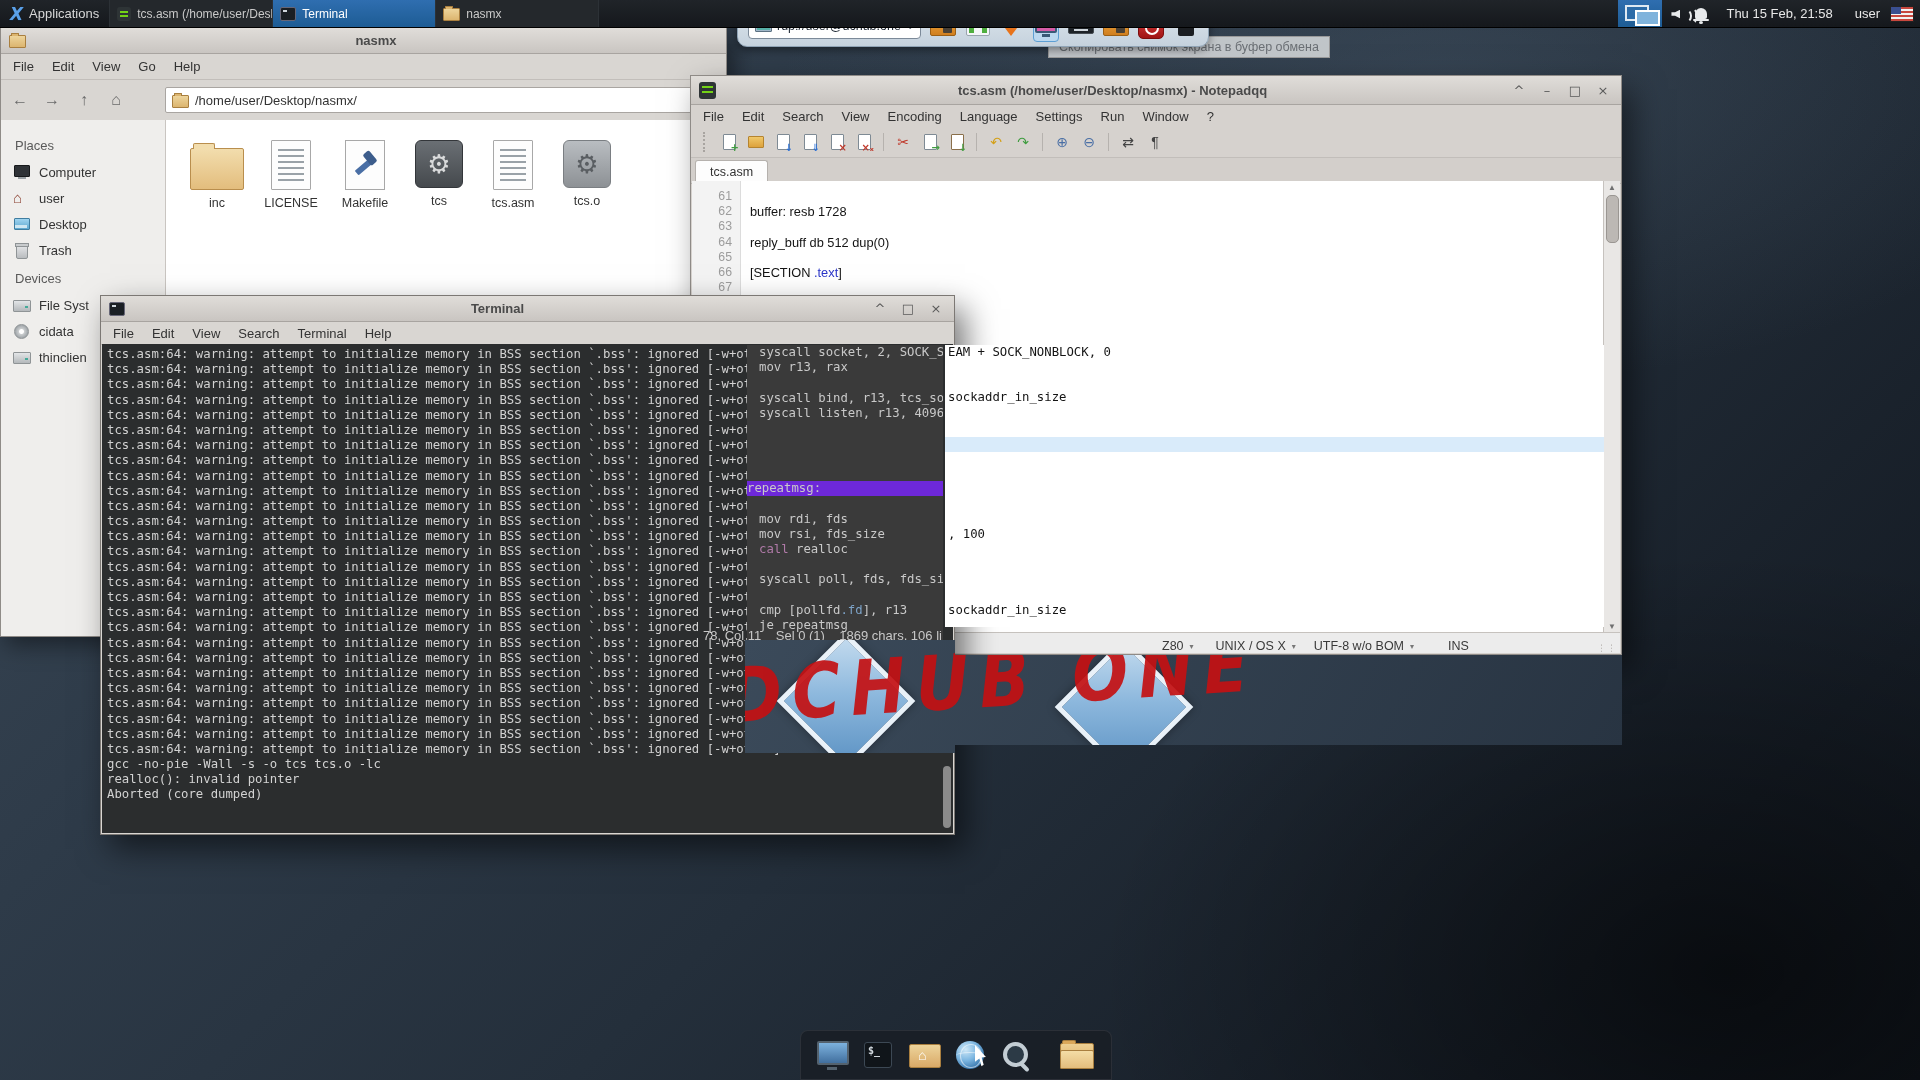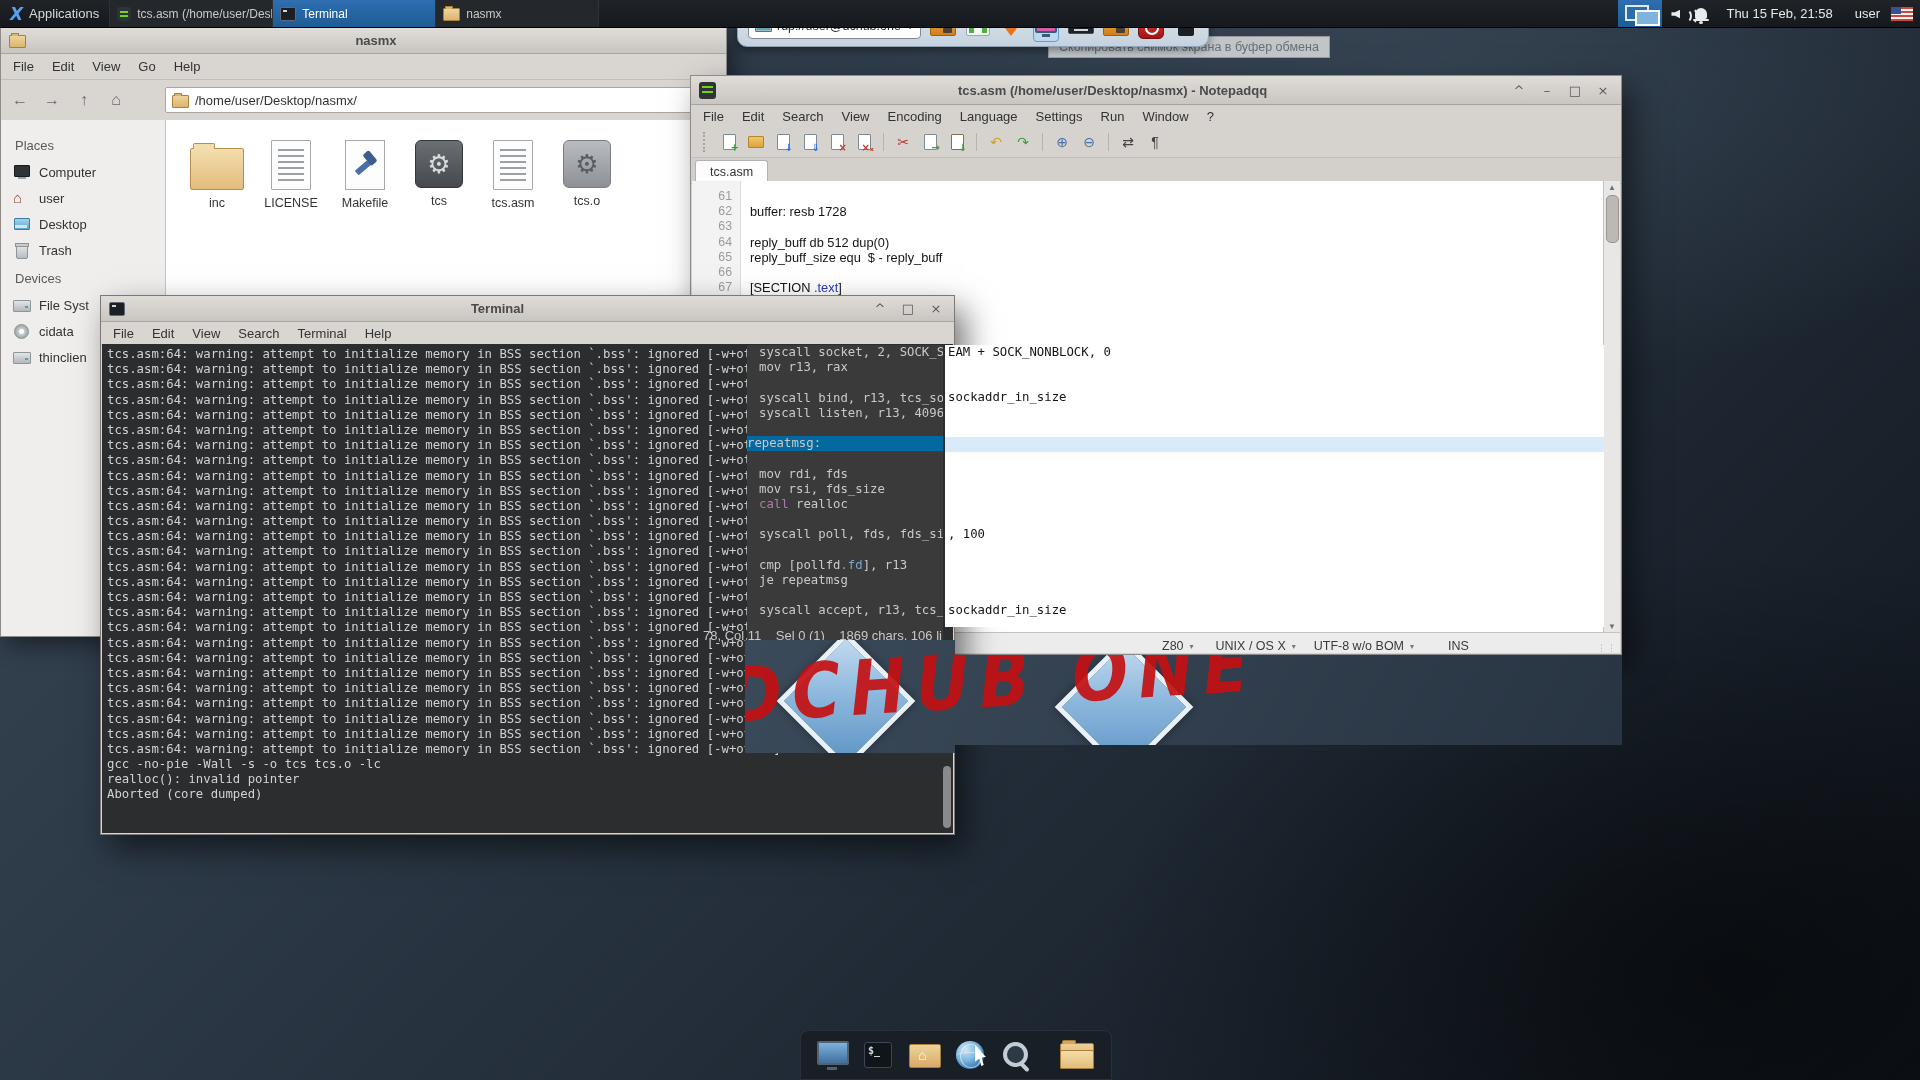--- a/index.html
+++ b/index.html
@@ -139,21 +139,21 @@
   .tcontent{position:absolute;left:1px;right:1px;top:48px;bottom:1px;background:#2b2d2e;overflow:hidden;padding:3px 0 0 5px;}
   .trow{height:15.2px;line-height:15.2px;font-family:"DejaVu Sans Mono",monospace;font-size:12.3px;color:#d2d2d2;white-space:pre;}
   .tteal{color:#3ba390;} .twhite{color:#e8e8e8;}
   .curs{display:inline-block;width:8px;height:13px;background:#dcdcdc;vertical-align:-2px;margin-left:4px;}
   .tscroll{position:absolute;right:3px;top:470px;width:8px;height:62px;background:#8a8a8a;border-radius:4px;z-index:5;}
 
   
   .stale{position:absolute;left:747px;top:345px;width:196px;height:295px;background:#3a3a3a;z-index:5;overflow:hidden;}
   .srow{height:15.2px;line-height:15.2px;font-family:"DejaVu Sans Mono",monospace;font-size:12.3px;color:#c9c9c9;white-space:pre;overflow:hidden;}
   .srow.ind{padding-left:12px;}
-  .srow.hl{background:#0369a1;margin-left:-10px;padding-left:10px;width:206px;}
+  .srow.hl{background:#6d28d9;margin-left:-10px;padding-left:10px;width:206px;margin-top:45px;}
   .kwp{color:#b07aa8;} .kwc{color:#7da3c8;}
 
   .status-overlay{position:absolute;left:703px;top:628px;z-index:6;font-size:13px;color:#c8c8c8;white-space:pre;}
 
   
   .patch{position:absolute;left:745px;top:640px;width:877px;height:113px;z-index:6;
     clip-path:polygon(0px 0px,210px 0px,210px 15px,877px 15px,877px 105px,210px 105px,210px 113px,0px 113px);
     background:linear-gradient(120deg,#3b4a5a 0%,#32404f 45%,#283442 100%);}
   .diamond{position:absolute;width:88px;height:88px;transform:rotate(45deg);
     background:linear-gradient(135deg,#c2daee 0%,#8db8dd 45%,#5d93c4 100%);
@@ -405,21 +405,20 @@
           <div>64</div>
         <div>65</div>
           <div>66</div>
         <div>67</div>
       </div>
       <div class="codeblock">
         <div></div>
         <div>buffer: resb 1728</div>
         <div></div>
         <div>reply_buff db 512 dup(0)</div>
-        <div>reply_buff_size equ  $ - reply_buff</div>
         <div></div>
         <div><span>[SECTION </span><span class="kwb">.text</span><span>]</span></div>
       </div>
     </div>
     <div class="npp-scroll">
       <span class="ar" style="top:2px">▲</span>
       <span class="thumb"></span>
       <span class="ar" style="bottom:2px">▼</span>
     </div>
     <div class="npp-status">

